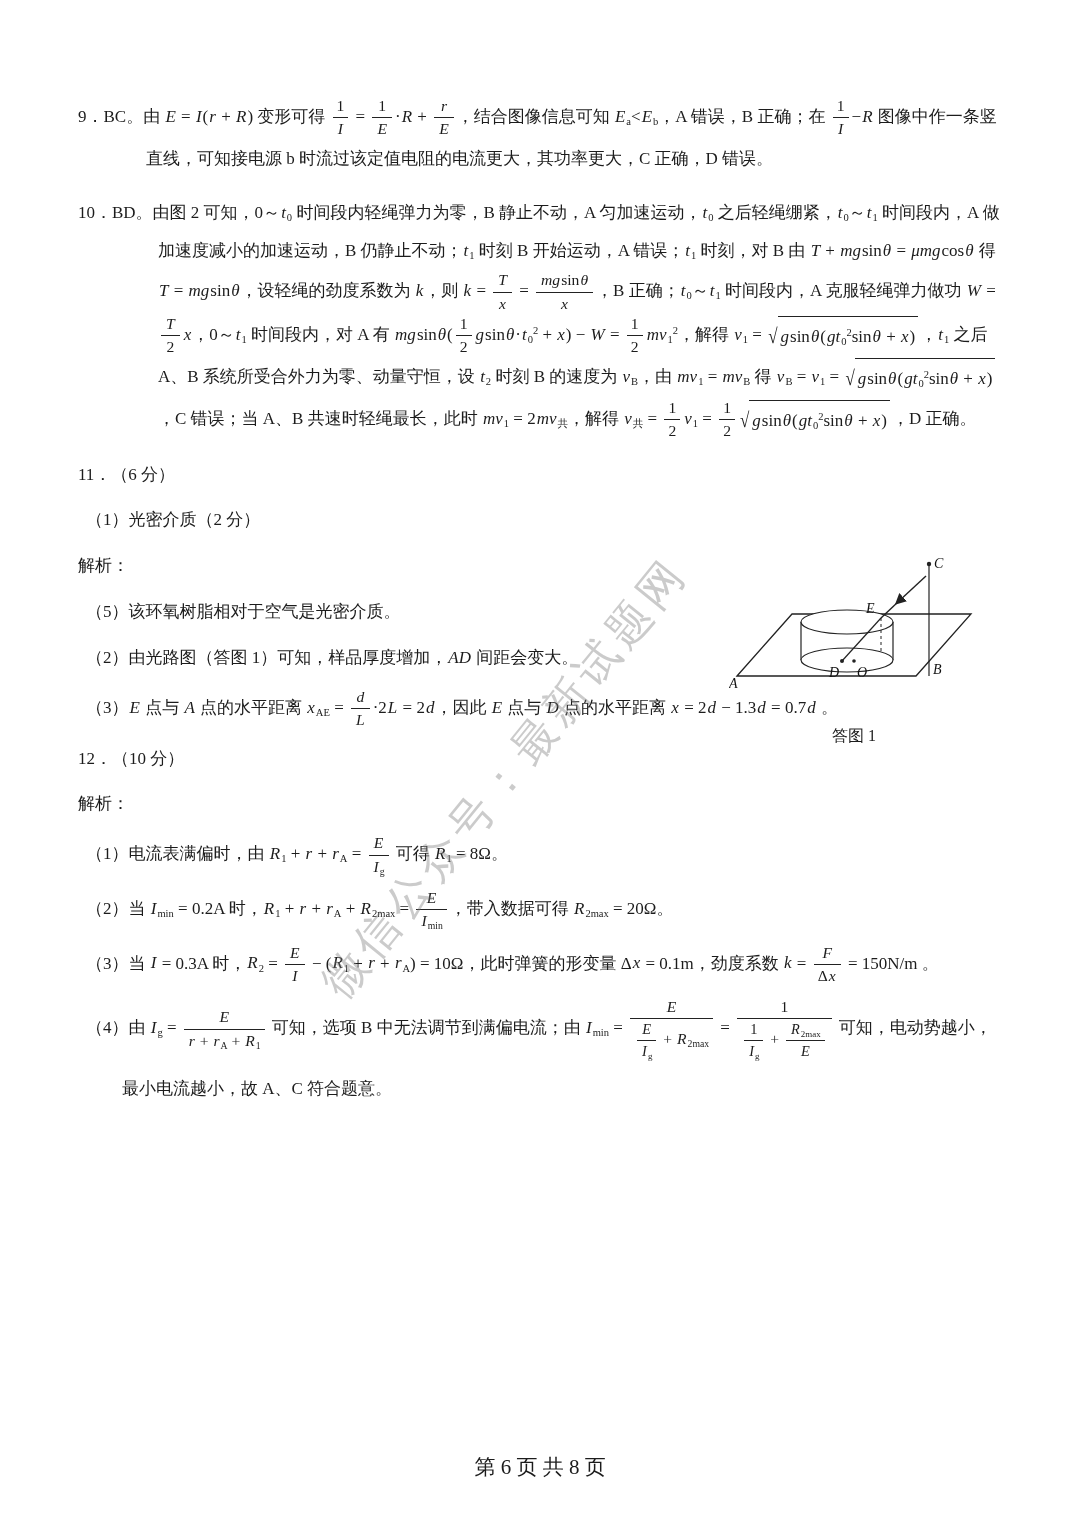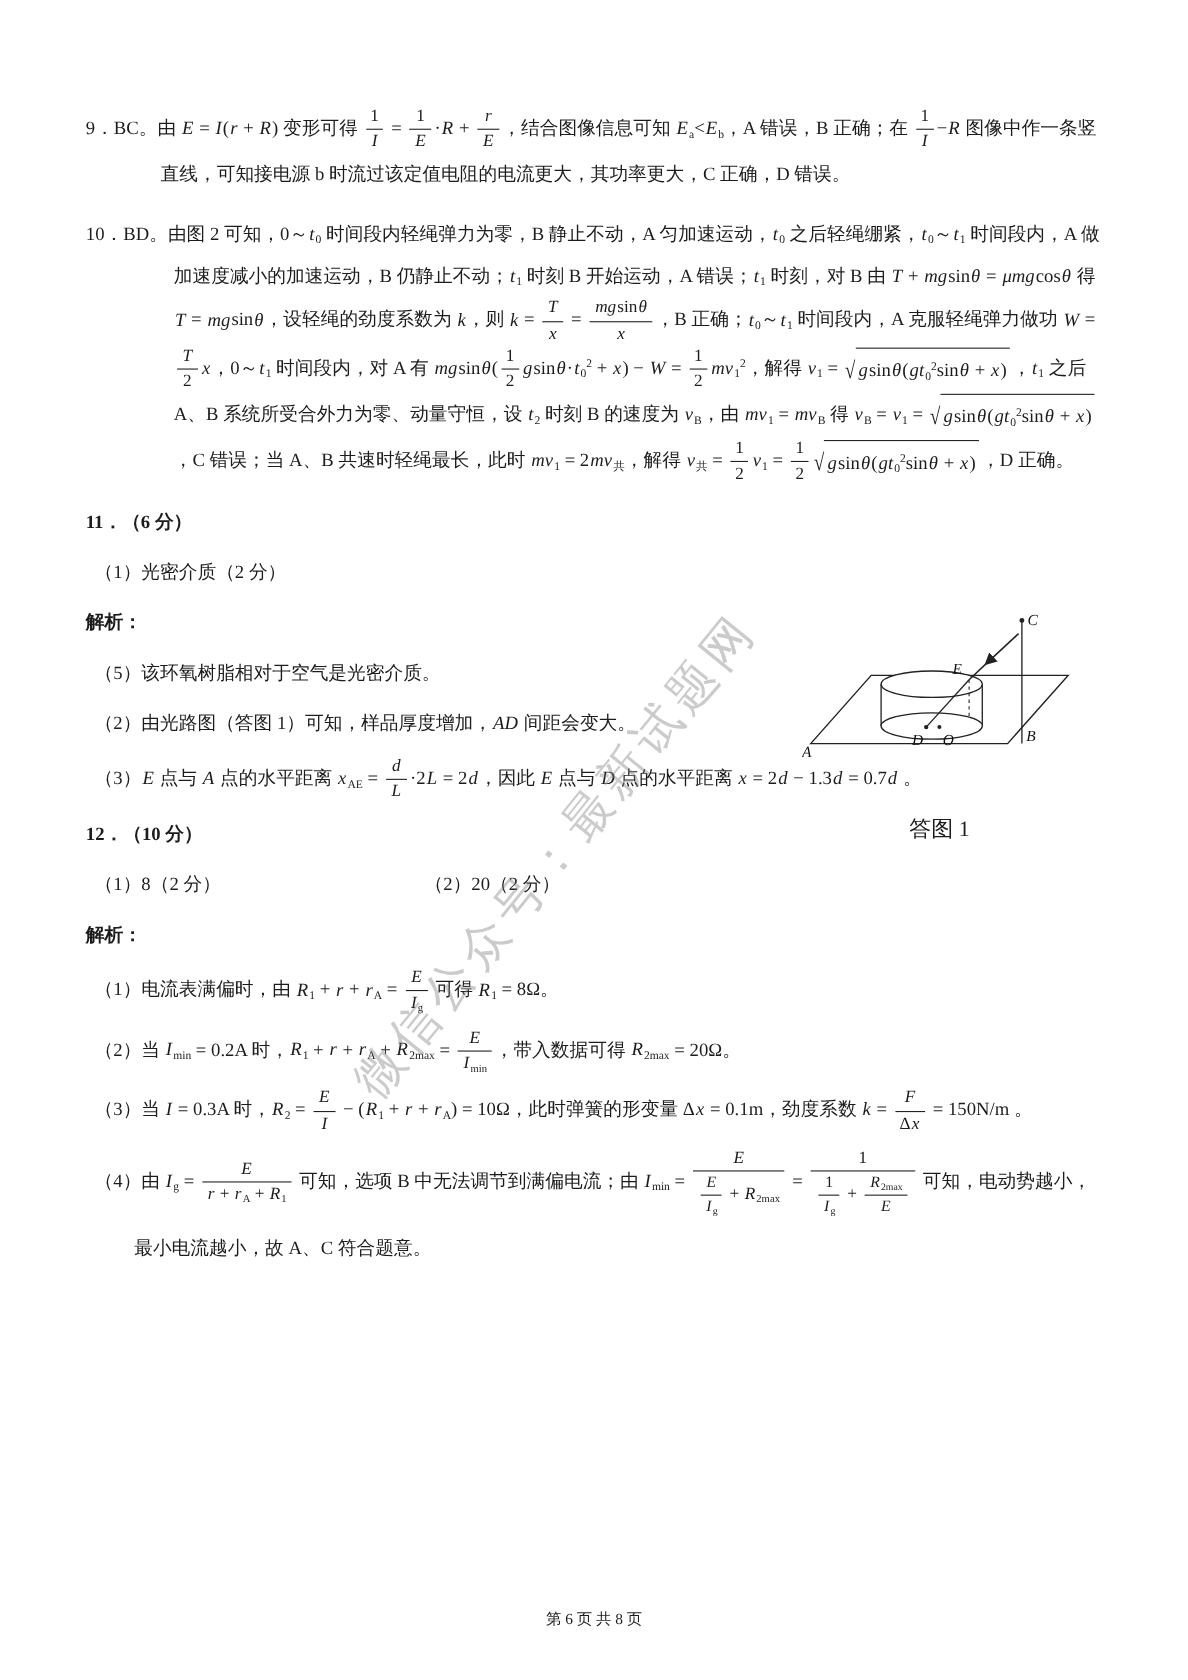--- a/index.html
+++ b/index.html
@@ -7,43 +7,43 @@
   .page {
     position:relative; width:1080px; height:1527px; background:#fff;
     font-family:"Liberation Serif","DejaVu Serif",serif;
     color:#1c1c1c; font-size:17px; padding:96px 70px 70px 78px; overflow:hidden;
   }
   .para { line-height:2.25; }
   .hang { padding-left:80px; text-indent:-80px; margin-bottom:16px; }
   .hang9 { padding-left:68px; text-indent:-68px; }
   .block { position:relative; }
   .line { line-height:2.05; margin-bottom:11px; padding-left:8px; }
-  .head { padding-left:0;font-weight:bold; }
+  .head { padding-left:0; }
   .cont { padding-left:44px; }
   .ans-row { display:flex; margin-bottom:11px; padding-left:8px; line-height:2.05; }
   .ans-row > div:first-child { width:300px; }
   i.var { font-style:italic; padding:0 1px; }
   sub { font-size:0.62em; vertical-align:-0.32em; line-height:1; }
   sup { font-size:0.62em; vertical-align:0.55em; line-height:1; }
   .frac { display:inline-block; vertical-align:middle; text-align:center;
           font-size:0.92em; margin:0 3px; line-height:1.3; text-indent:0; }
   .frac .num { display:block; border-bottom:1.3px solid #222; padding:0 4px 1px; }
   .frac .den { display:block; padding:1px 4px 0; }
   .sqrt { display:inline-block; vertical-align:middle; white-space:nowrap; margin:0 2px; text-indent:0; }
   .sqrt .rad { display:inline-block; transform:scaleY(1.25); }
   .sqrt .rbody { display:inline-block; border-top:1.3px solid #222; padding:1px 3px 0 2px; }
   .fig { position:absolute; right:26px; top:96px; width:260px; text-align:center; }
-  .figcap { font-size:20px; margin-top:16px; }
+  .figcap { font-size:16px; margin-top:2px; }
   svg .lbl { font-family:"Liberation Serif",serif; font-style:italic; font-size:14px; fill:#111; }
   .watermark {
     position:absolute; left:230px; top:748px; white-space:nowrap; z-index:4;
     font-size:44px; letter-spacing:6px; color:rgba(125,125,125,0.40);
     transform:rotate(-51deg); pointer-events:none;
   }
-  .footer { position:absolute; bottom:46px; left:0; right:0; text-align:center; font-size:14px; }
+  .footer { position:absolute; bottom:46px; left:0; right:0; text-align:center; font-size:21px; }
 </style>
 </head>
 <body>
 
 <div class="page">
 
   <div class="watermark">微信公众号：最新试题网</div>
 
   <div class="para hang hang9">9．BC。由 <i class="var">E</i> = <i class="var">I</i>(<i class="var">r</i> + <i class="var">R</i>) 变形可得 <span class="frac"><span class="num">1</span><span class="den"><i class="var">I</i></span></span> = <span class="frac"><span class="num">1</span><span class="den"><i class="var">E</i></span></span>·<i class="var">R</i> + <span class="frac"><span class="num"><i class="var">r</i></span><span class="den"><i class="var">E</i></span></span>，结合图像信息可知 <i class="var">E</i><sub>a</sub>&lt;<i class="var">E</i><sub>b</sub>，A 错误，B 正确；在 <span class="frac"><span class="num">1</span><span class="den"><i class="var">I</i></span></span>−<i class="var">R</i> 图像中作一条竖直线，可知接电源 b 时流过该定值电阻的电流更大，其功率更大，C 正确，D 错误。</div>
 
@@ -83,24 +83,20 @@
         <text class="lbl" x="100" y="123">D</text>
         <text class="lbl" x="128" y="123">O</text>
         <text class="lbl" x="137" y="59">E</text>
       </svg>
       <figcaption class="figcap">答图 1</figcaption>
     </figure>
   </section>
 
   <section class="block">
     <div class="line head">12．（10 分）</div>
-    <div class="ans-row">
-      <div>（1）8（2 分）</div>
-      <div>（2）20（2 分）</div>
-    </div>
     <div class="line head">解析：</div>
     <div class="line">（1）电流表满偏时，由 <i class="var">R</i><sub>1</sub> + <i class="var">r</i> + <i class="var">r</i><sub>A</sub> = <span class="frac"><span class="num"><i class="var">E</i></span><span class="den"><i class="var">I</i><sub>g</sub></span></span> 可得 <i class="var">R</i><sub>1</sub> = 8Ω。</div>
     <div class="line">（2）当 <i class="var">I</i><sub>min</sub> = 0.2A 时，<i class="var">R</i><sub>1</sub> + <i class="var">r</i> + <i class="var">r</i><sub>A</sub> + <i class="var">R</i><sub>2max</sub> = <span class="frac"><span class="num"><i class="var">E</i></span><span class="den"><i class="var">I</i><sub>min</sub></span></span>，带入数据可得 <i class="var">R</i><sub>2max</sub> = 20Ω。</div>
     <div class="line">（3）当 <i class="var">I</i> = 0.3A 时，<i class="var">R</i><sub>2</sub> = <span class="frac"><span class="num"><i class="var">E</i></span><span class="den"><i class="var">I</i></span></span> − (<i class="var">R</i><sub>1</sub> + <i class="var">r</i> + <i class="var">r</i><sub>A</sub>) = 10Ω，此时弹簧的形变量 Δ<i class="var">x</i> = 0.1m，劲度系数 <i class="var">k</i> = <span class="frac"><span class="num"><i class="var">F</i></span><span class="den">Δ<i class="var">x</i></span></span> = 150N/m 。</div>
     <div class="line">（4）由 <i class="var">I</i><sub>g</sub> = <span class="frac"><span class="num"><i class="var">E</i></span><span class="den"><i class="var">r</i> + <i class="var">r</i><sub>A</sub> + <i class="var">R</i><sub>1</sub></span></span> 可知，选项 B 中无法调节到满偏电流；由 <i class="var">I</i><sub>min</sub> = <span class="frac"><span class="num"><i class="var">E</i></span><span class="den"><span class="frac"><span class="num"><i class="var">E</i></span><span class="den"><i class="var">I</i><sub>g</sub></span></span> + <i class="var">R</i><sub>2max</sub></span></span> = <span class="frac"><span class="num">1</span><span class="den"><span class="frac"><span class="num">1</span><span class="den"><i class="var">I</i><sub>g</sub></span></span> + <span class="frac"><span class="num"><i class="var">R</i><sub>2max</sub></span><span class="den"><i class="var">E</i></span></span></span></span> 可知，电动势越小，</div>
     <div class="line cont">最小电流越小，故 A、C 符合题意。</div>
   </section>
 
   <div class="footer">第 6 页 共 8 页</div>
 </div>

